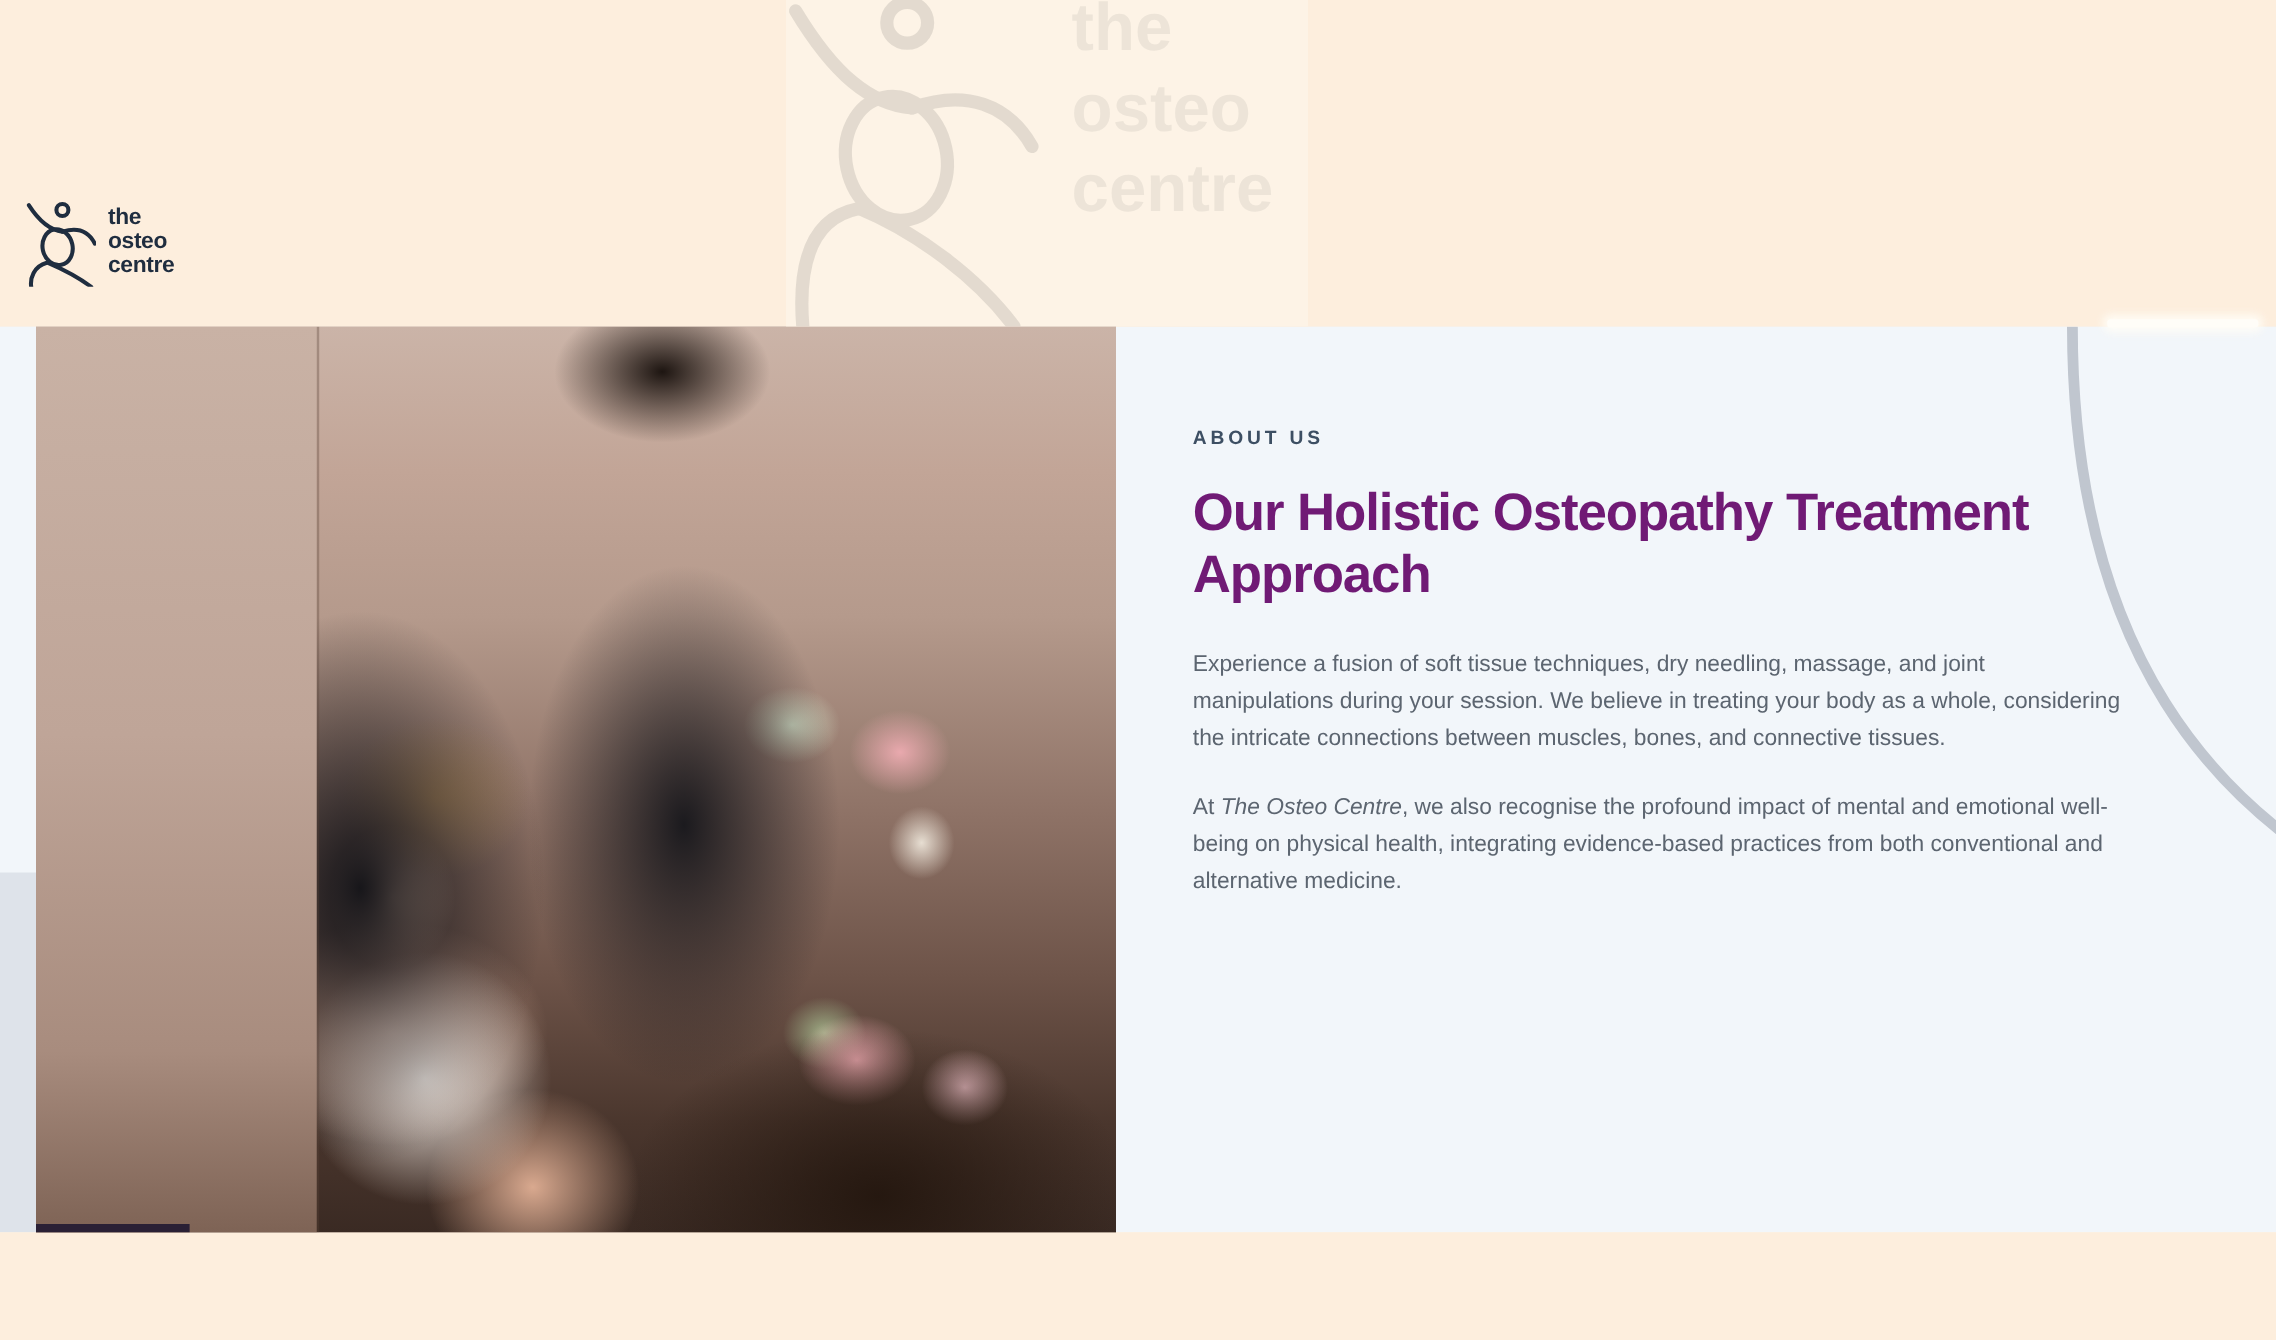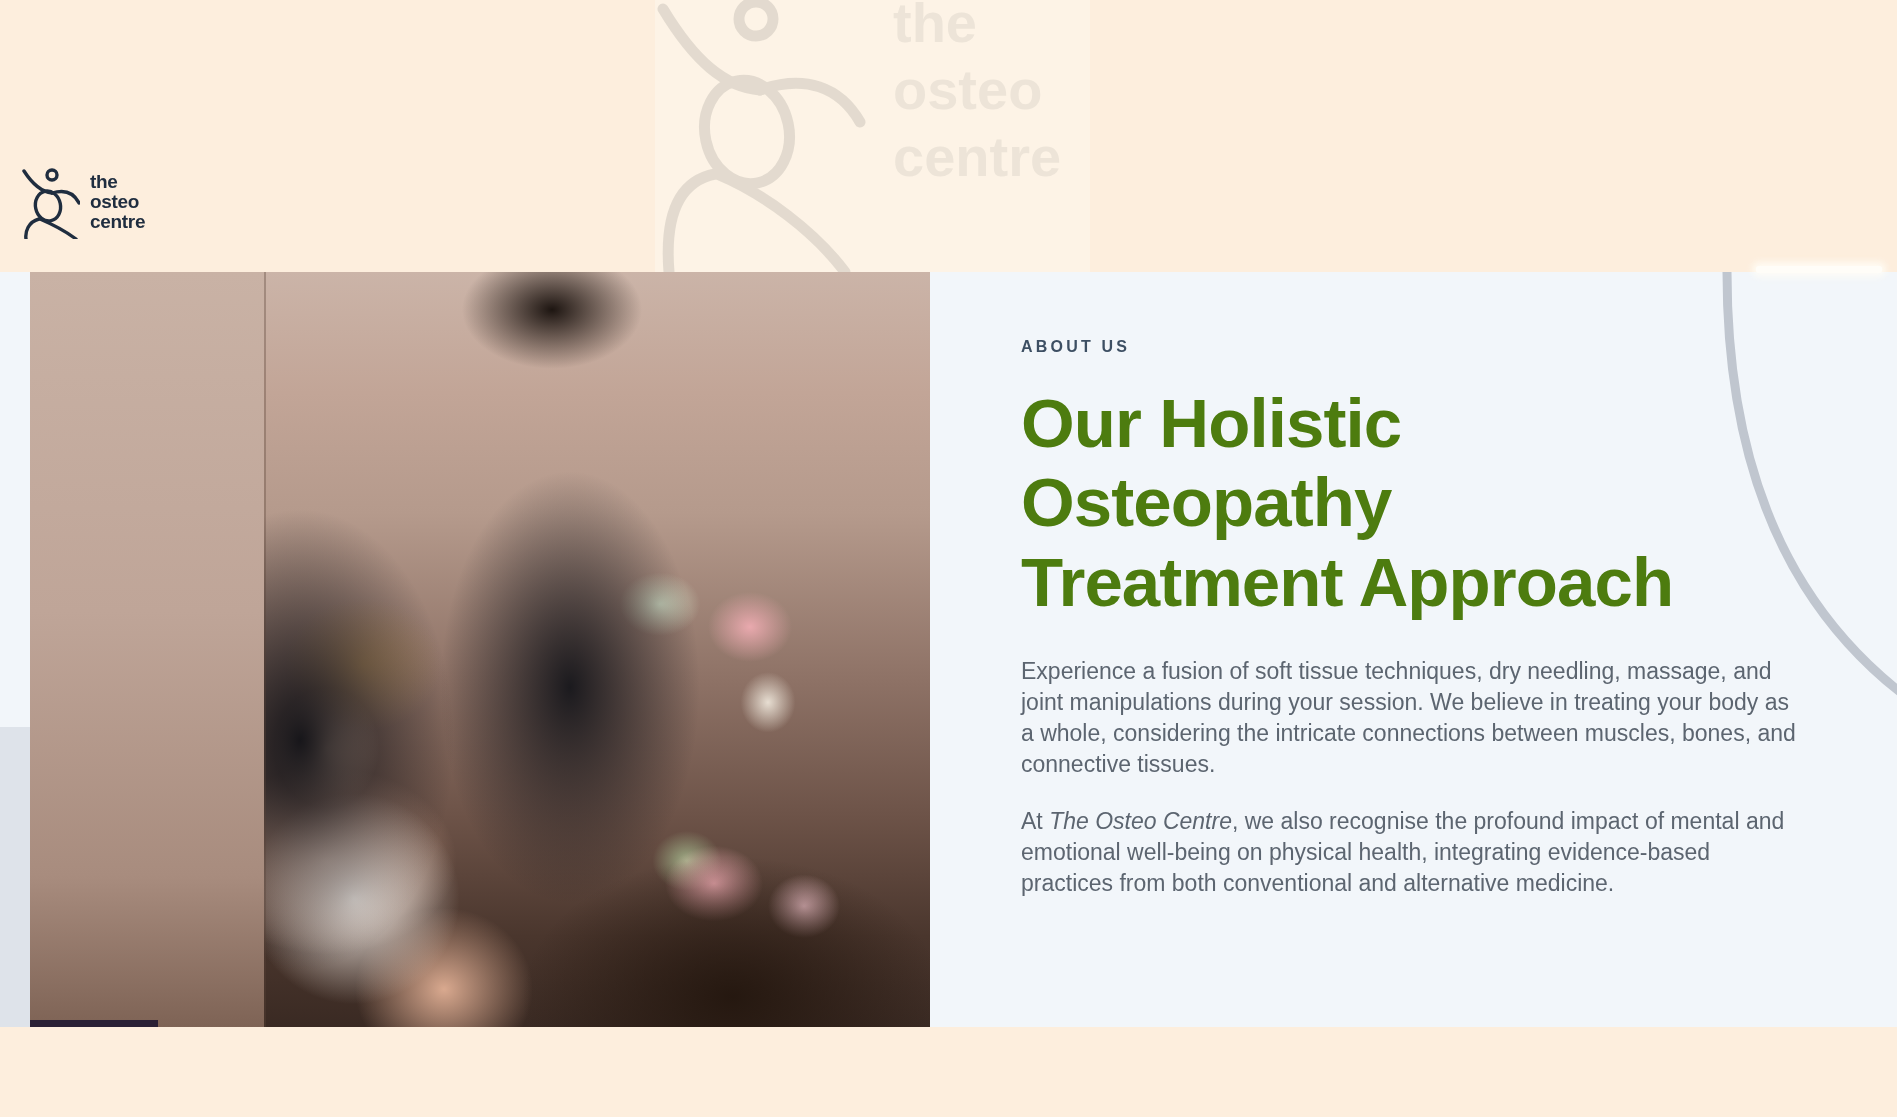--- a/index.html
+++ b/index.html
@@ -192,48 +192,48 @@
     bottom: 0;
     width: 128px;
     height: 7px;
     background: #2a2035;
     z-index: 6;
   }
 
   
   .about {
     position: absolute;
-    left: 1021px;
+    left: 994px;
     top: 272px;
     width: 800px;
-    padding-top: 66px;
+    padding-top: 85px;
     z-index: 3;
   }
   .eyebrow {
     font-family: "Liberation Sans", sans-serif;
     font-size: 16px;
     font-weight: 700;
     letter-spacing: 3.2px;
     color: #3d4f63;
     text-transform: uppercase;
     margin-bottom: 28px;
   }
   .about-title {
     font-family: "Liberation Sans", sans-serif;
-    font-size: 69px;
+    font-size: 44px;
     line-height: 1.15;
     font-weight: 700;
-    color: #4d7c0f;
+    color: #701a75;
     letter-spacing: -0.9px;
     max-width: 700px;
     margin-bottom: 34px;
   }
   .about-p {
     font-family: "Liberation Sans", sans-serif;
-    font-size: 23px;
+    font-size: 19px;
     line-height: 31px;
     color: #5c6570;
     max-width: 780px;
     margin-bottom: 26px;
   }
   .about-p em { }
 
   
   .footer-band {
     position: absolute;

